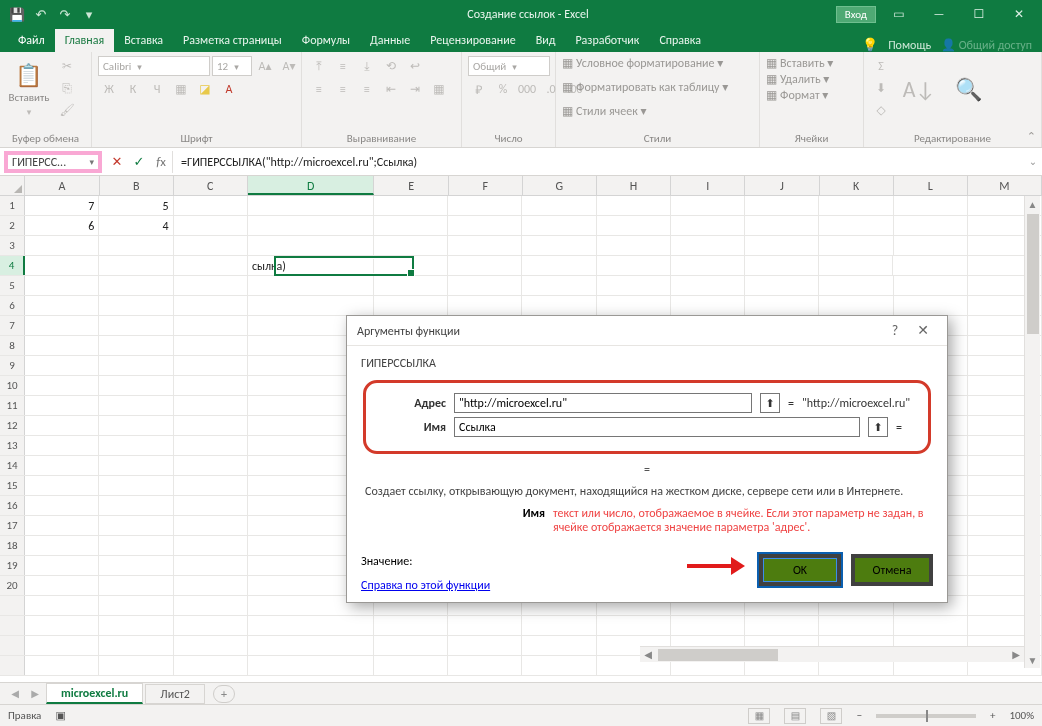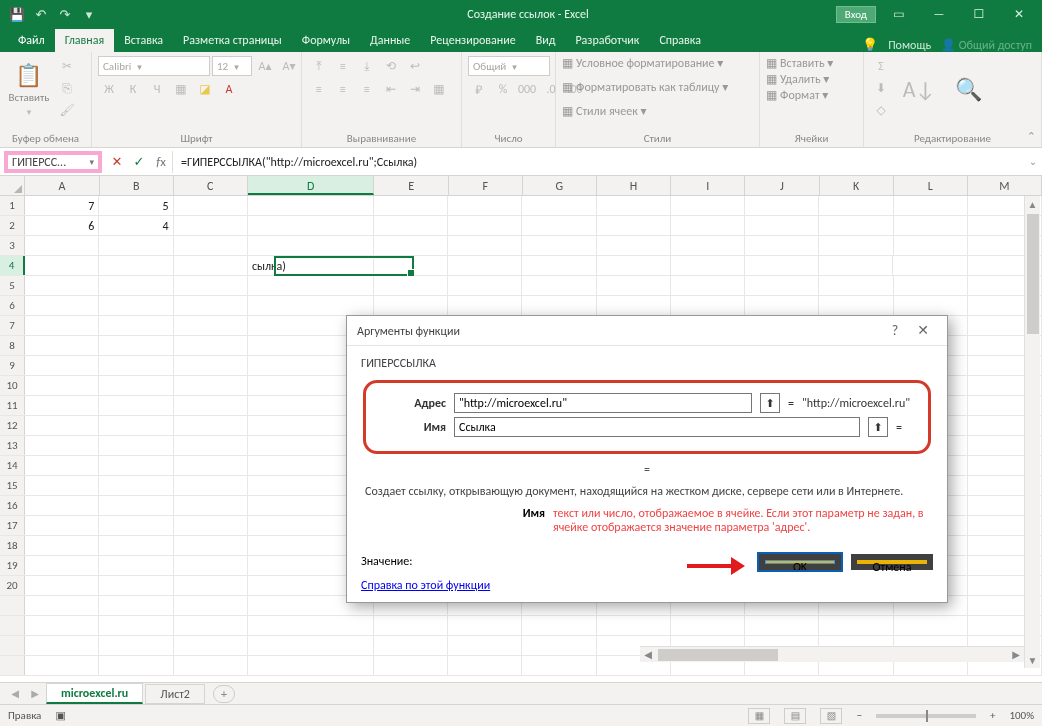--- a/index.html
+++ b/index.html
@@ -103,21 +103,21 @@
 .dialog .arg-row .alab{width:62px;text-align:right;font-weight:700;color:#333;}
 .dialog .arg-row input{flex:1;height:20px;border:1px solid #767676;padding:0 4px;font-size:12px;}
 .dialog .arg-row .pick{width:20px;height:20px;border:1px solid #767676;display:flex;align-items:center;justify-content:center;font-size:11px;color:#333;}
 .dialog .arg-row .eq{color:#333;}
 .dialog .arg-row .res{color:#333;}
 .dialog .desc{color:#444;margin:8px 4px;}
 .dialog .param-desc{display:flex;gap:8px;margin:4px 4px 14px;}
 .dialog .param-desc .plab{width:180px;text-align:right;font-weight:700;}
 .dialog .param-desc .ptxt{flex:1;color:#ef4444;}
 .dialog .btns{margin-left:auto;display:flex;gap:10px;align-items:center;}
-.dialog .btns button{width:82px;height:16px;border:6px solid #404040;background:#eab308;font-size:12px;}
+.dialog .btns button{width:82px;height:32px;border:4px solid #404040;background:#4d7c0f;font-size:12px;}
 .dialog .btns button.ok{outline:2px solid #0a5fb0;box-shadow:0 0 0 1px #3a8eea inset;}
 .dialog .arrow-annot{position:absolute;left:-8px;width:64px;height:20px;pointer-events:none;}
 .dialog .arrow-annot .shaft{position:absolute;left:0;top:8px;width:46px;height:4px;background:#e11b1b;}
 .dialog .arrow-annot .head{position:absolute;left:44px;top:1px;border-left:14px solid #e11b1b;border-top:9px solid transparent;border-bottom:9px solid transparent;}
 
 .footer-row{display:flex;justify-content:space-between;align-items:flex-start;padding:0 14px 10px;}
 .footer-left{display:flex;flex-direction:column;gap:10px;}
 </style>
 </head>
 <body>

